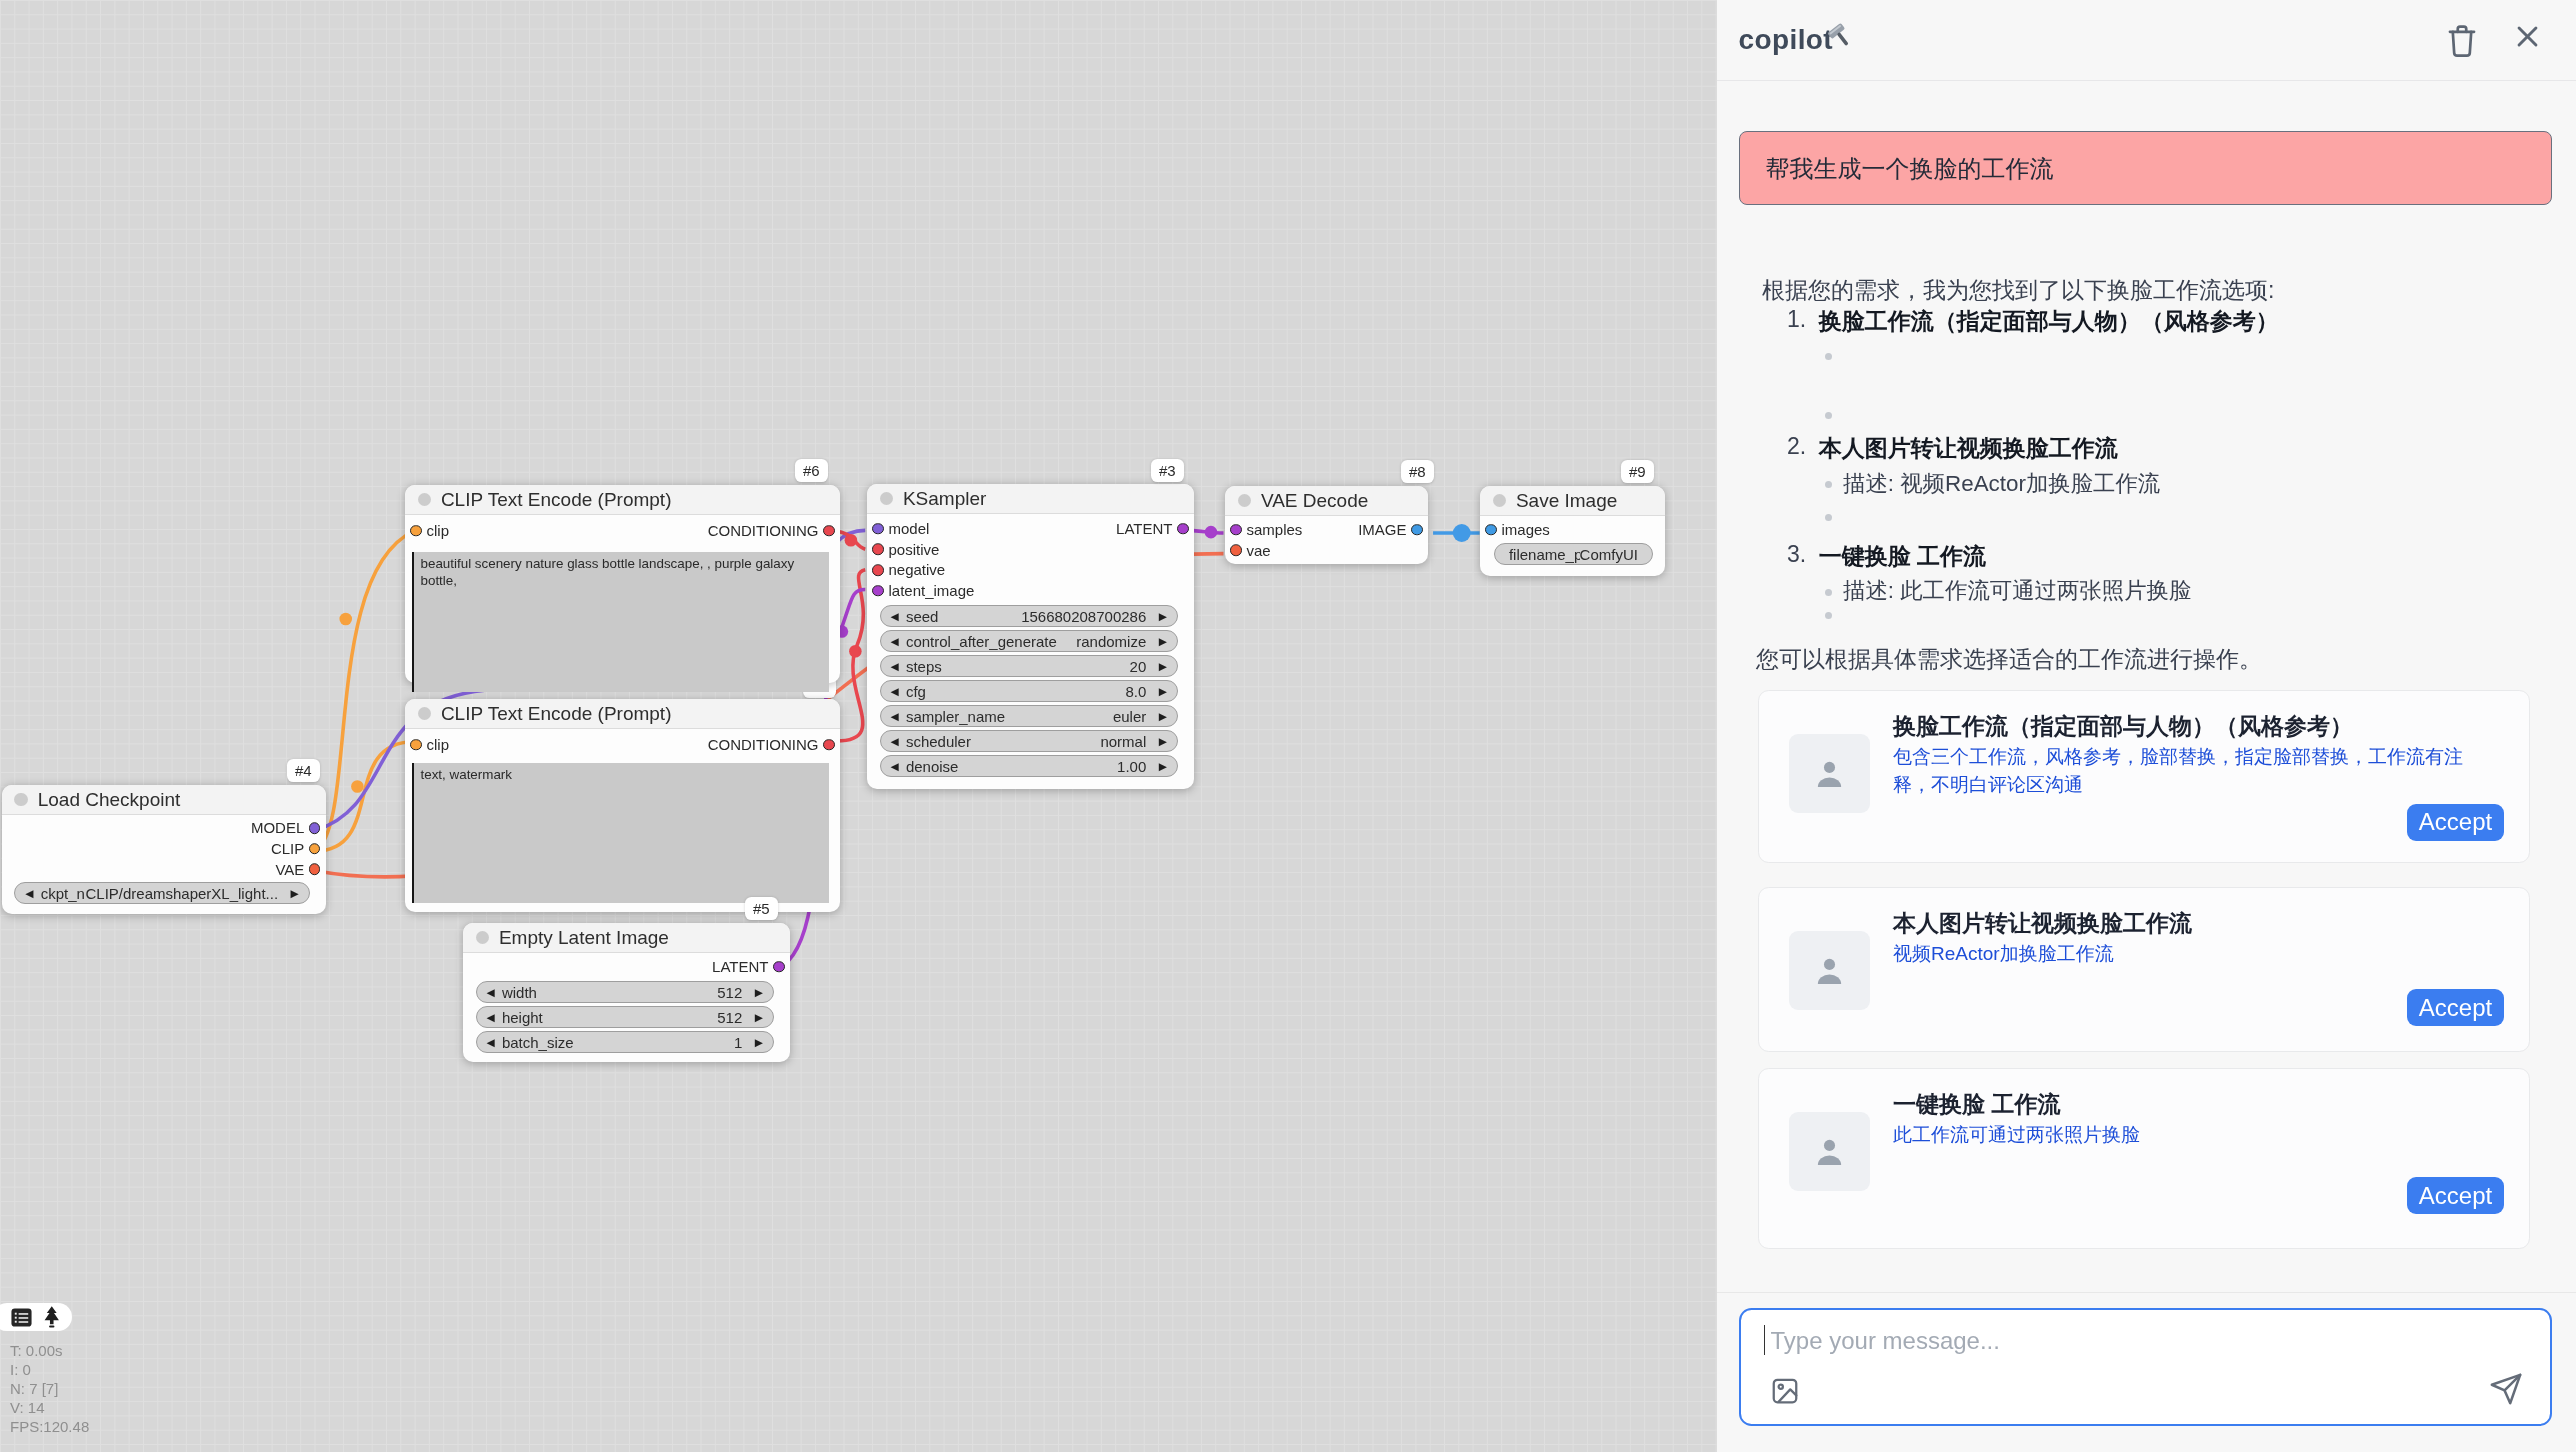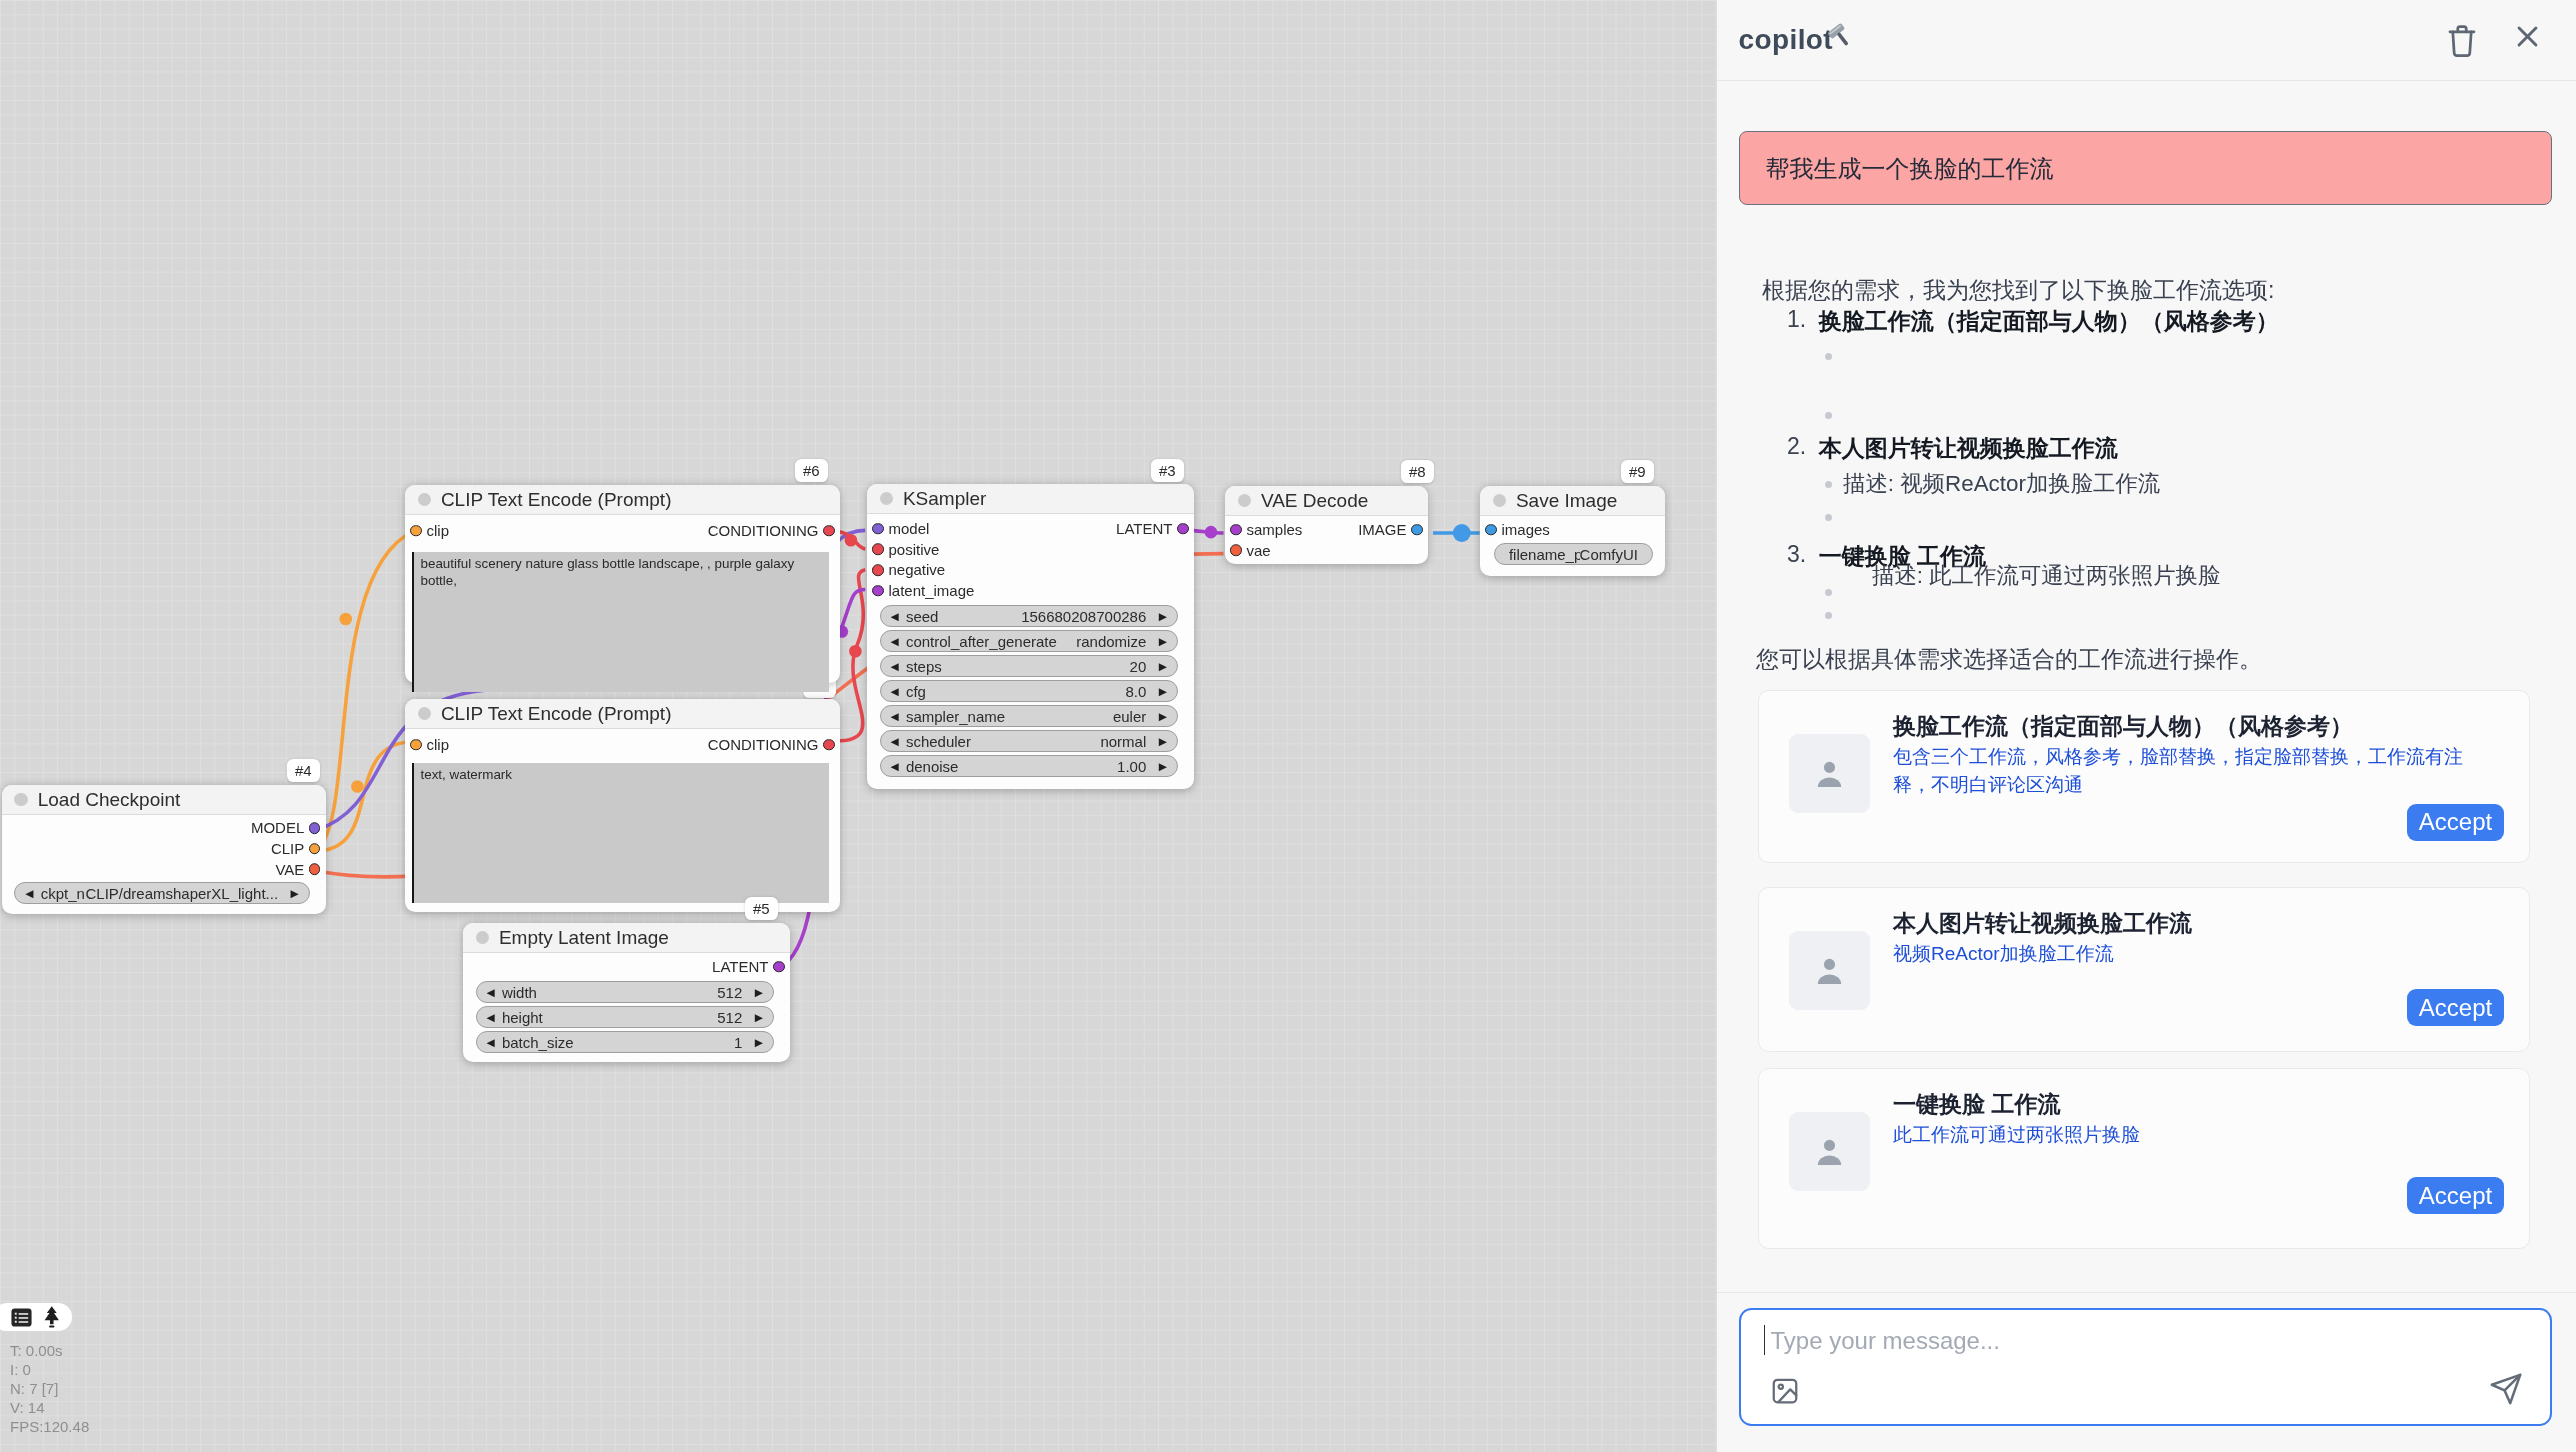--- a/index.html
+++ b/index.html
@@ -397,21 +397,21 @@
       </div>
       <span class="a-bullet" style="top:399px;"></span>
       <div class="a-desc" style="top:388px;">描述: 视频ReActor加换脸工作流</div>
       <span class="a-bullet" style="top:432px;"></span>
 
       <div class="a-item" style="top:459px;">
         <span>3.</span>
         <b>一键换脸 工作流</b>
       </div>
       <span class="a-bullet" style="top:507px;"></span>
-      <div class="a-desc" style="top:480px;margin-left:29px;">描述: 此工作流可通过两张照片换脸</div>
+      <div class="a-desc" style="top:495px;">描述: 此工作流可通过两张照片换脸</div>
       <span class="a-bullet" style="top:530px;"></span>
 
       <div class="a-outro">您可以根据具体需求选择适合的工作流进行操作。</div>
 
       <div class="card" style="top:608px; height:173px;">
         <div class="card-avatar">
           <svg width="43" height="43" viewBox="0 0 24 24">
             <circle cx="12" cy="8.6" r="3.1" fill="#9aa3ae"></circle>
             <path d="M5.5 19.5 a6.5 5.2 0 0 1 13 0 Z" fill="#9aa3ae"></path>
           </svg>

